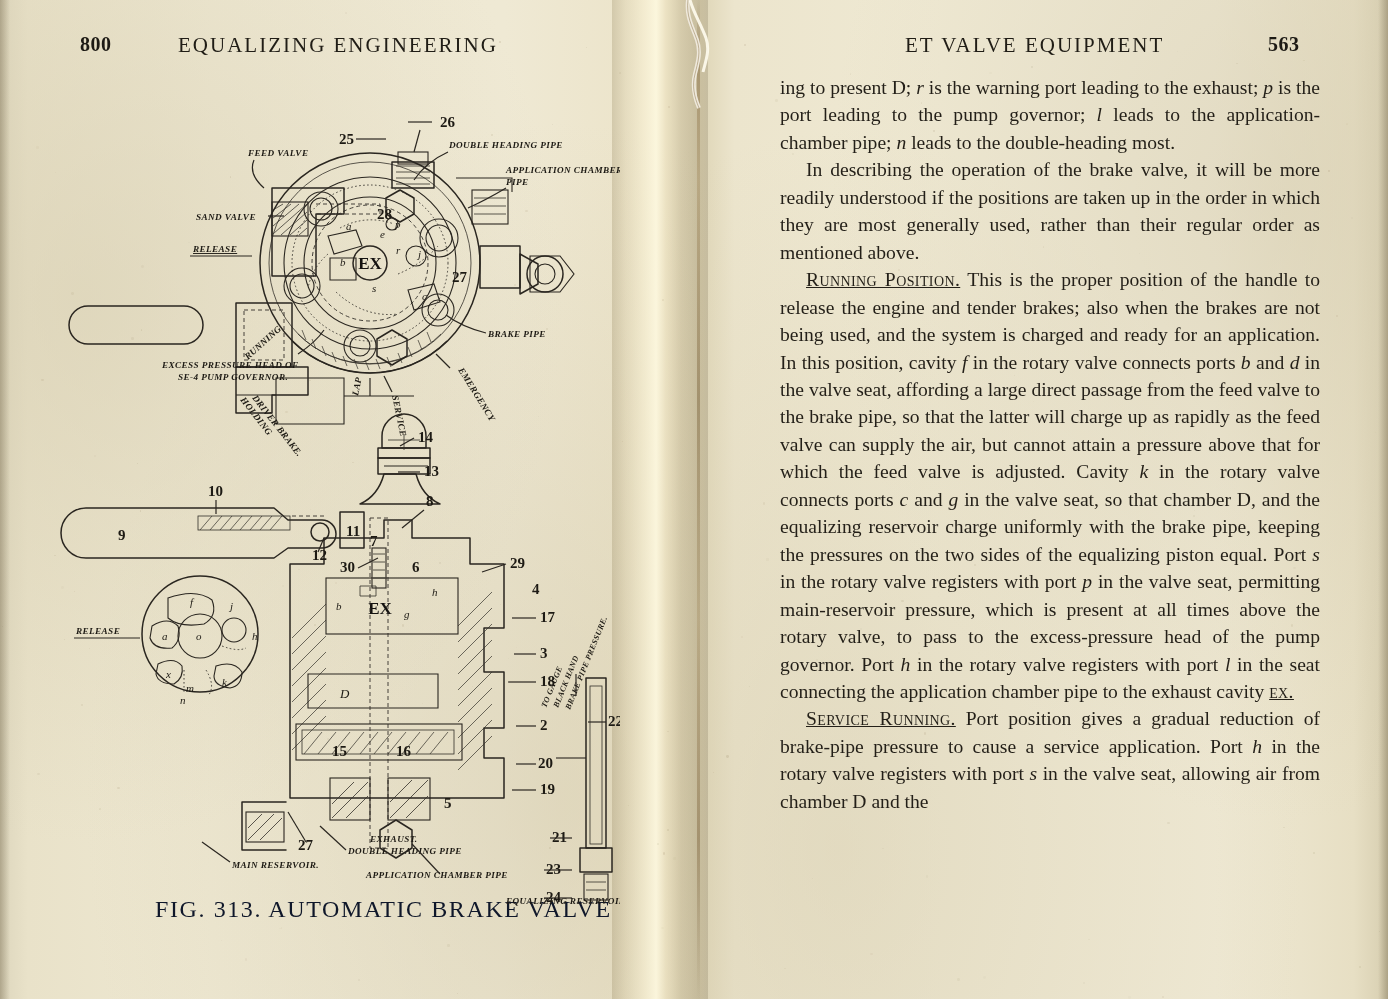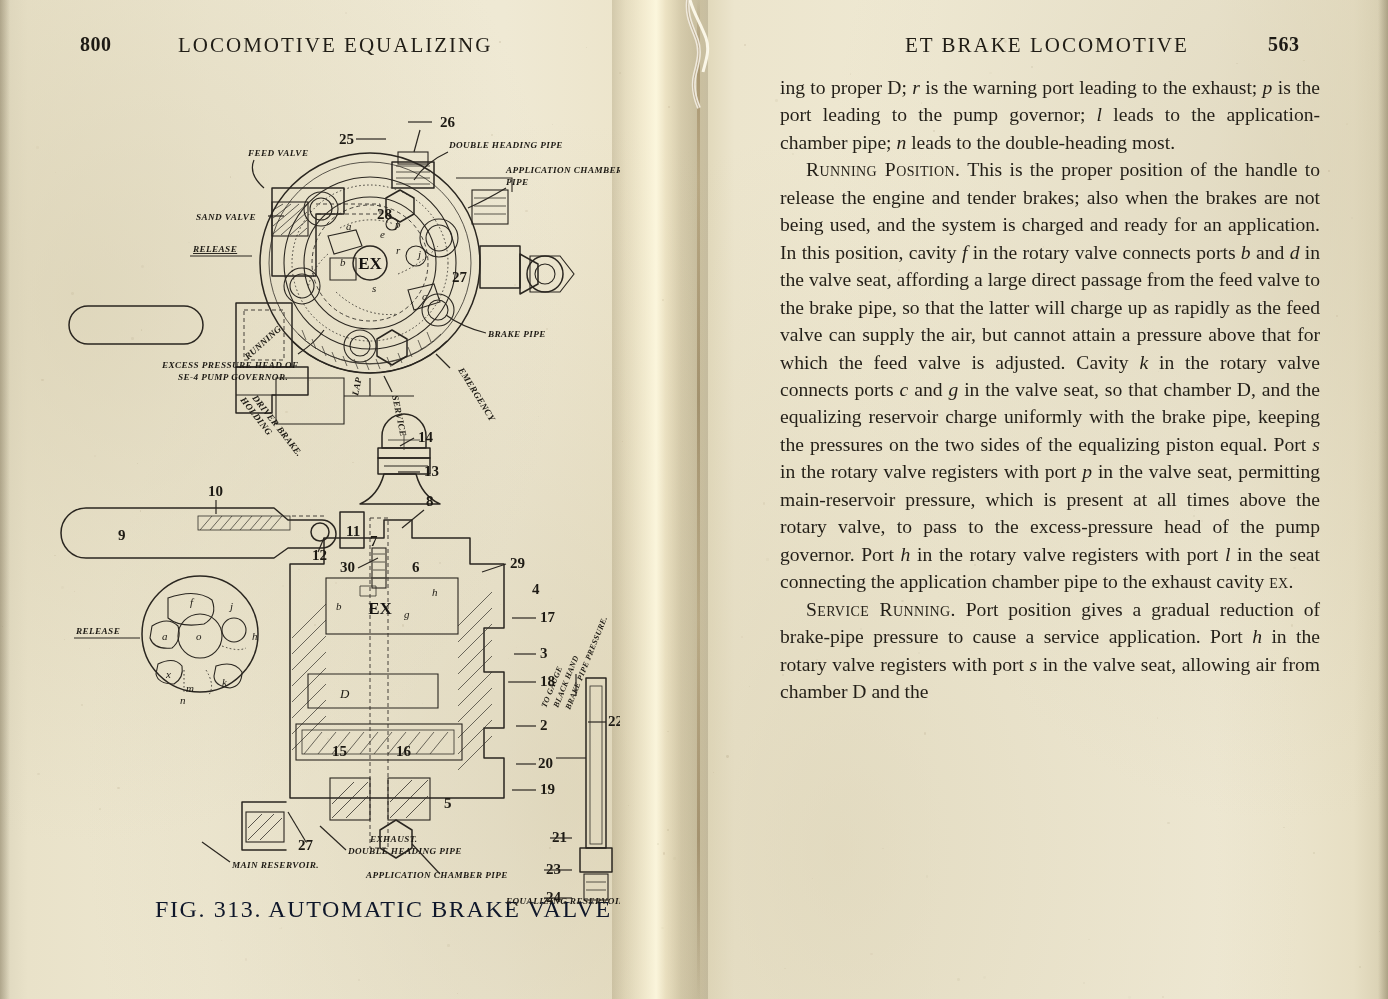--- a/index.html
+++ b/index.html
@@ -58,21 +58,21 @@
 
   
   .folio{position:absolute;font-weight:bold;color:#1d1a14;letter-spacing:.5px;}
   .runhead{position:absolute;color:#201d16;letter-spacing:2.0px;font-size:21px;}
 
   
   .col{position:absolute;left:780px;top:74px;width:540px;}
   .col p{margin:0 0 0 0;color:#231f18;font-size:19.6px;line-height:27.45px;
     text-align:justify;text-justify:inter-word;}
   .col p.ind{text-indent:26px;}
-  .sc{font-variant:small-caps;letter-spacing:.4px;}
+  .sc{font-variant:small-caps;letter-spacing:.4px;text-decoration:underline;}
   .it{font-style:italic;}
 
   
   .caption{position:absolute;left:155px;top:896px;color:#0f172a;
     font-size:24px;letter-spacing:1.6px;}
 
   
   #fig{position:absolute;left:40px;top:78px;width:580px;height:830px;}
   #fig svg{display:block;}
   .ln{fill:none;stroke:#2a2620;stroke-width:1.5;stroke-linecap:round;stroke-linejoin:round;}
@@ -100,26 +100,27 @@
   <div class="page-edge l"></div>
   <div class="page-edge r"></div>
 
   <svg class="tear" style="left:600px;top:0;width:140px;height:120px" viewBox="0 0 140 120">
     <path d="M88 0 C86 16, 92 26, 97 40 C101 52, 98 62, 95 74 C92 86, 94 96, 99 108" fill="none" stroke="#efe9dc" stroke-width="4"></path>
     <path d="M88 0 C86 16, 92 26, 97 40 C101 52, 98 62, 95 74 C92 86, 94 96, 99 108" fill="none" stroke="rgba(150,130,90,.55)" stroke-width="1"></path>
     <path d="M90 0 C94 14, 101 24, 106 38 C110 50, 106 60, 103 72" fill="none" stroke="rgba(255,252,238,.9)" stroke-width="3"></path>
   </svg>
 
   <div class="folio" style="left:80px;top:33px;font-size:20px;">800</div>
-  <div class="runhead" style="left:178px;top:33px;">LOCOMOTIVE EQUALIZING</div>
-  <div class="runhead" style="left:905px;top:33px;">ET BRAKE LOCOMOTIVE</div>
+  <div class="runhead" style="left:178px;top:33px;">EQUALIZING ENGINEERING</div>
+  <div class="runhead" style="left:905px;top:33px;">ET VALVE EQUIPMENT</div>
   <div class="folio" style="left:1268px;top:33px;font-size:20px;">563</div>
 
   <div class="col" id="bodycol">
-      <p><span>ing to proper D; </span><span class="it">r</span><span> is the warning port leading to the exhaust; </span><span class="it">p</span><span> is the port leading to the pump governor; </span><span class="it">l</span><span> leads to the application-chamber pipe; </span><span class="it">n</span><span> leads to the double-heading most.</span></p>
+      <p><span>ing to present D; </span><span class="it">r</span><span> is the warning port leading to the exhaust; </span><span class="it">p</span><span> is the port leading to the pump governor; </span><span class="it">l</span><span> leads to the application-chamber pipe; </span><span class="it">n</span><span> leads to the double-heading most.</span></p>
+      <p class="ind"><span>In describing the operation of the brake valve, it will be more readily understood if the positions are taken up in the order in which they are most generally used, rather than their regular order as mentioned above.</span></p>
       <p class="ind"><span class="sc">Running Position.</span><span>  This is the proper position of the handle to release the engine and tender brakes; also when the brakes are not being used, and the system is charged and ready for an application.  In this position, cavity </span><span class="it">f</span><span> in the rotary valve connects ports </span><span class="it">b</span><span> and </span><span class="it">d</span><span> in the valve seat, affording a large direct passage from the feed valve to the brake pipe, so that the latter will charge up as rapidly as the feed valve can supply the air, but cannot attain a pressure above that for which the feed valve is adjusted.  Cavity </span><span class="it">k</span><span> in the rotary valve connects ports </span><span class="it">c</span><span> and </span><span class="it">g</span><span> in the valve seat, so that chamber D, and the equalizing reservoir charge uniformly with the brake pipe, keeping the pressures on the two sides of the equalizing piston equal.  Port </span><span class="it">s</span><span> in the rotary valve registers with port </span><span class="it">p</span><span> in the valve seat, permitting main-reservoir pressure, which is present at all times above the rotary valve, to pass to the excess-pressure head of the pump governor. Port </span><span class="it">h</span><span> in the rotary valve registers with port </span><span class="it">l</span><span> in the seat connecting the application chamber pipe to the exhaust cavity </span><span class="sc">ex.</span></p>
       <p class="ind"><span class="sc">Service Running.</span><span>  Port position gives a gradual reduction of brake-pipe pressure to cause a service application.  Port </span><span class="it">h</span><span> in the rotary valve registers with port </span><span class="it">s</span><span> in the valve seat, allowing air from chamber D and the</span></p>
     </div>
 
   <div class="caption">FIG. 313.   AUTOMATIC BRAKE VALVE</div>
 
   <div id="fig">
   <svg width="580" height="830" viewBox="0 0 580 830">
 
     <g>

